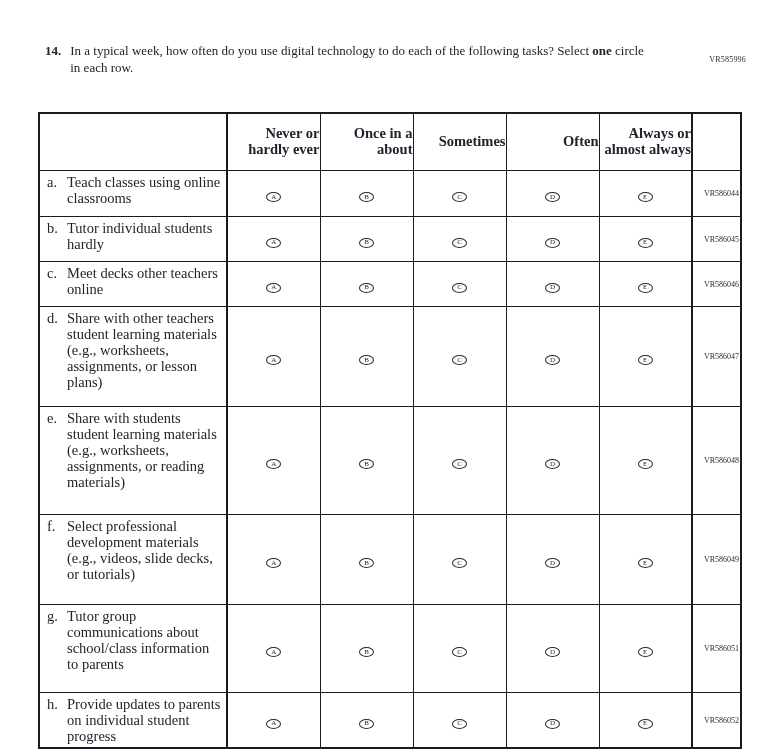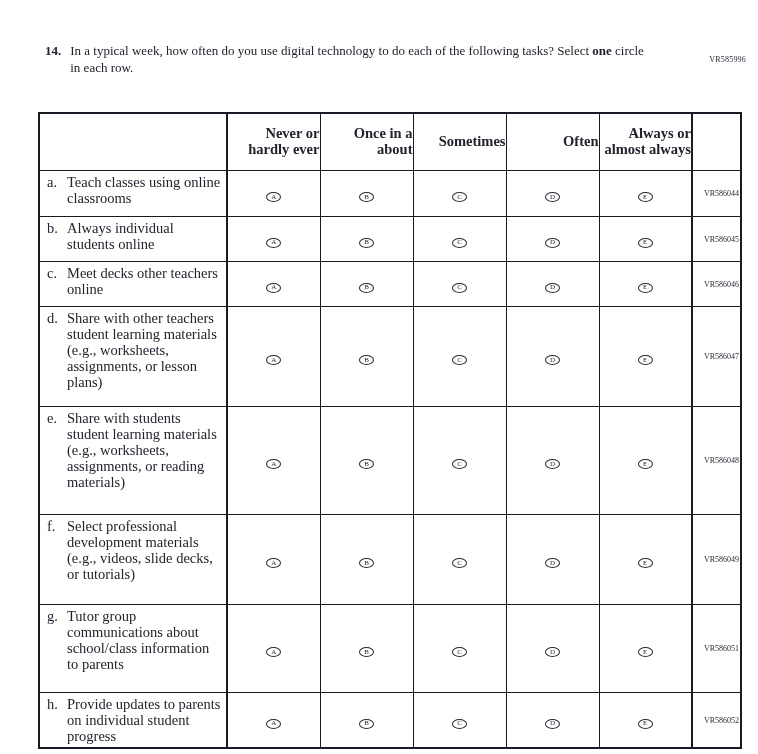--- a/index.html
+++ b/index.html
@@ -180,21 +180,21 @@
         <td class="oc"><span class="bubble">
             <span class="bl">E</span>
           </span></td>
         <td class="vr">VR586044</td>
   </tr>
 
   <tr>
     <td class="lc">
       <div class="lwrap">
         <span class="letter">b.</span>
-        <span class="ltext">Always individual students online</span>
+        <span class="ltext">Tutor individual students hardly</span>
       </div>
     </td>
     <td class="oc"><span class="bubble">
             <span class="bl">A</span>
           </span></td>
         <td class="oc"><span class="bubble">
             <span class="bl">B</span>
           </span></td>
         <td class="oc"><span class="bubble">
             <span class="bl">C</span>

